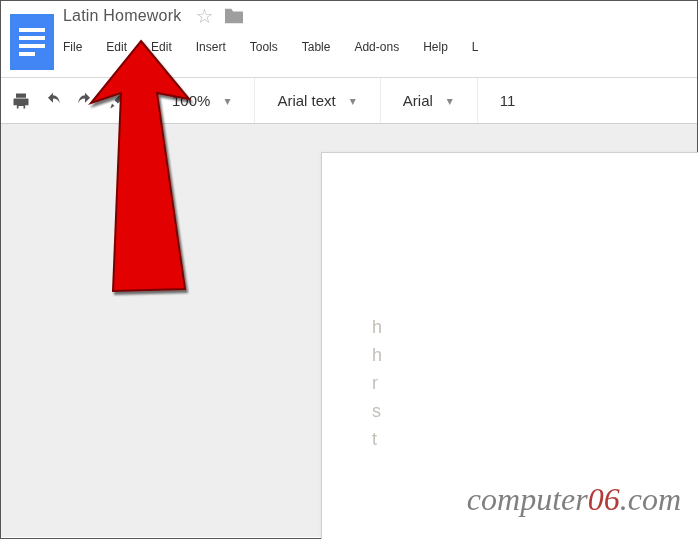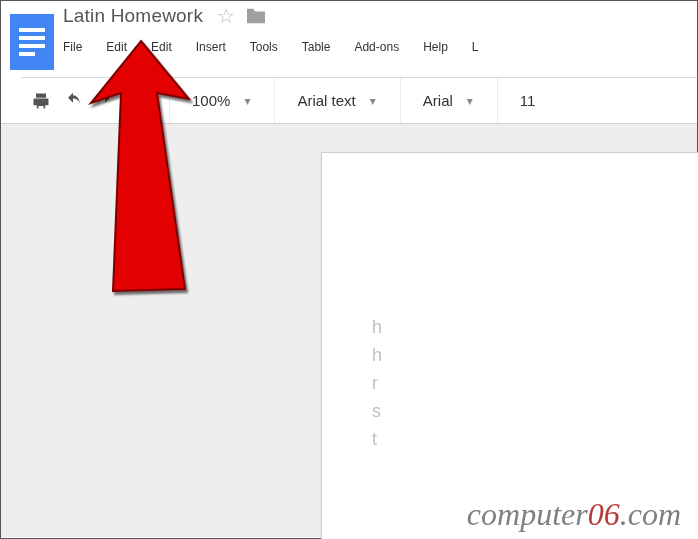--- a/index.html
+++ b/index.html
@@ -3,39 +3,39 @@
 <meta charset="utf-8">
 <style>
   * { box-sizing: border-box; margin: 0; padding: 0; }
   html, body { width: 698px; height: 539px; overflow: hidden; font-family: Arial, sans-serif; background: #fff; }
   .frame { position: relative; width: 698px; height: 539px; border: 1px solid #555; }
   .header { display: flex; align-items: flex-start; }
   .app-logo { width: 62px; height: 76px; display: flex; align-items: center; justify-content: center; padding-top: 6px; }
   .app-logo svg { width: 44px; height: 56px; }
   .title-area { flex: 1; padding-top: 0; }
   .title-row { display: flex; align-items: center; height: 30px; }
-  .doc-title { font-size: 19px; color: #555; font-weight: 400; letter-spacing: 0.2px; }
+  .doc-title { font-size: 16px; color: #555; font-weight: 400; letter-spacing: 0.2px; }
   .star-btn { margin-left: 14px; color: #bbb; font-size: 20px; cursor: pointer; }
   .folder-btn { margin-left: 10px; color: #999; font-size: 22px; display: flex; align-items: center; }
   .folder-btn svg { width: 22px; height: 18px; fill: #9e9e9e; }
   .menu-bar { display: flex; align-items: center; height: 32px; }
   .menu-item { font-size: 12px; color: #333; padding: 4px 12px; cursor: pointer; }
   .menu-item:first-child { padding-left: 0; }
-  .toolbar { height: 46px; border-top: 1px solid #d9d9d9; display: flex; align-items: center; padding-left: 4px; background: #fff; margin-left: 20px; }
+  .toolbar { height: 46px; border-top: 1px solid #d9d9d9; display: flex; align-items: center; padding-left: 4px; background: #fff; }
   .tb-group { display: flex; align-items: center; height: 46px; border-right: 1px solid #ececec; padding-right: 16px; padding-left: 14px; }
   .tb-group:first-child { padding-left: 0; }
   .tb-btn { color: #444; margin: 0 6px; display: flex; align-items: center; justify-content: center; cursor: pointer; }
   .tb-btn svg { width: 20px; height: 20px; fill: #555; }
   .tb-select { display: flex; align-items: center; font-size: 15px; color: #333; padding: 0 8px; }
   .tb-select .caret { margin-left: 14px; color: #888; font-size: 12px; }
   .canvas { position: relative; background: #eee; height: 414px; border-top: 1px solid #d0d0d0; }
   .page { position: absolute; top: 28px; left: 320px; width: 400px; height: 400px; background: #fff; border: 1px solid #cfcfcf; box-shadow: 0 1px 3px rgba(0,0,0,0.08); }
   .page-content { position: absolute; top: 160px; left: 50px; width: 260px; font-size: 18px; line-height: 28px; color: rgba(80,70,50,0.35); letter-spacing: 1px; white-space: pre-line; }
   .arrow-overlay { position: absolute; top: 36px; left: 42px; pointer-events: none; }
-  .footer { position: absolute; bottom: 5px; left: 0; width: 100%; text-align: right; padding-right: 16px; }
+  .footer { position: absolute; bottom: 20px; left: 0; width: 100%; text-align: right; padding-right: 16px; }
   .wm { font-family: "Times New Roman", serif; font-style: italic; font-size: 32px; color: #808080; }
   .wm .num { color: #b43a3a; }
 </style>
 </head>
 <body>
 
 <div class="frame">
 
   <div class="header">
     <div class="app-logo">

